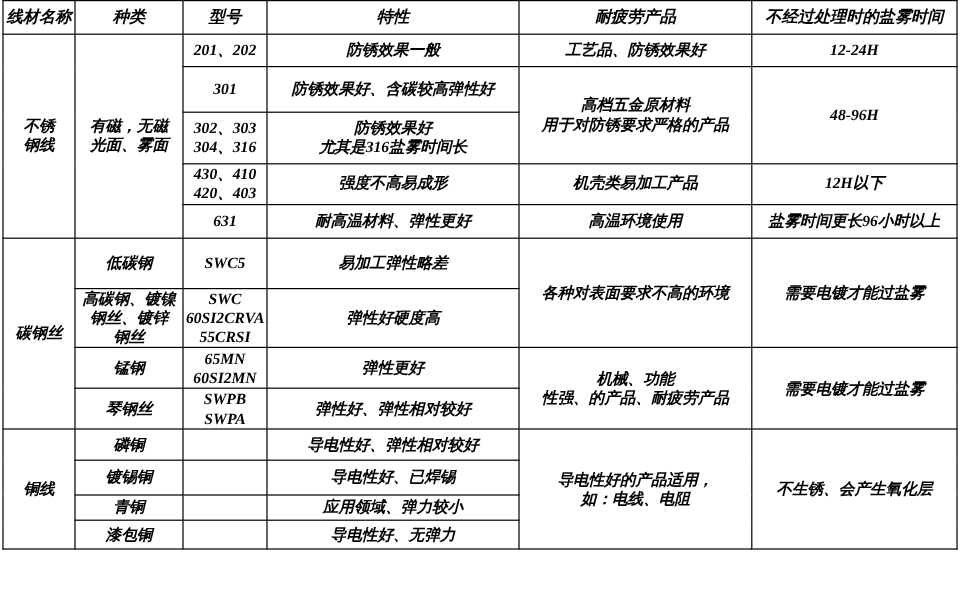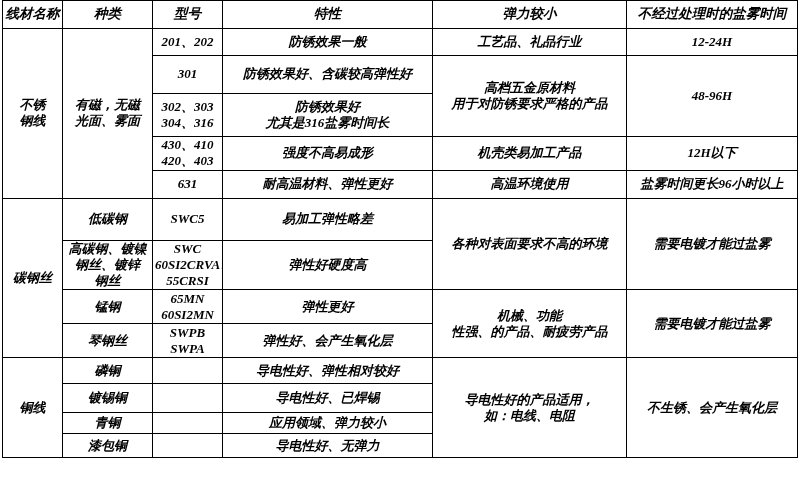--- a/index.html
+++ b/index.html
@@ -54,32 +54,32 @@
         <col style="width:194px">
         <col style="width:171px">
     </colgroup>
 
     <tbody>
         <tr style="height:28px">
       <th>线材名称</th>
       <th>种类</th>
       <th>型号</th>
       <th>特性</th>
-      <th>弹力较小</th>
+      <th>耐疲劳产品</th>
       <th>不经过处理时的盐雾时间</th>
     </tr>
 
     <tr style="height:27px">
       <td rowspan="5">不锈
 钢线</td>
       <td rowspan="5">有磁，无磁
 光面、雾面</td>
       <td class="model left">201、202</td>
       <td>防锈效果一般</td>
-      <td>工艺品、礼品行业</td>
+      <td>工艺品、防锈效果好</td>
       <td>12-24H</td>
     </tr>
     <tr style="height:38px">
       <td class="model">301</td>
       <td>防锈效果好、含碳较高弹性好</td>
       <td rowspan="2">高档五金原材料
 用于对防锈要求严格的产品</td>
       <td rowspan="2">48-96H</td>
     </tr>
     <tr style="height:43px">
@@ -125,21 +125,21 @@
 60SI2MN</td>
       <td>弹性更好</td>
       <td rowspan="2">机械、功能
 性强、的产品、耐疲劳产品</td>
       <td rowspan="2">需要电镀才能过盐雾</td>
     </tr>
     <tr style="height:34px">
       <td>琴钢丝</td>
       <td class="model">SWPB
 SWPA</td>
-      <td>弹性好、会产生氧化层</td>
+      <td>弹性好、弹性相对较好</td>
     </tr>
 
     <tr style="height:26px">
       <td rowspan="4">铜线</td>
       <td>磷铜</td>
       <td class="model"></td>
       <td>导电性好、弹性相对较好</td>
       <td rowspan="4">导电性好的产品适用，
 如：电线、电阻</td>
       <td rowspan="4">不生锈、会产生氧化层</td>

